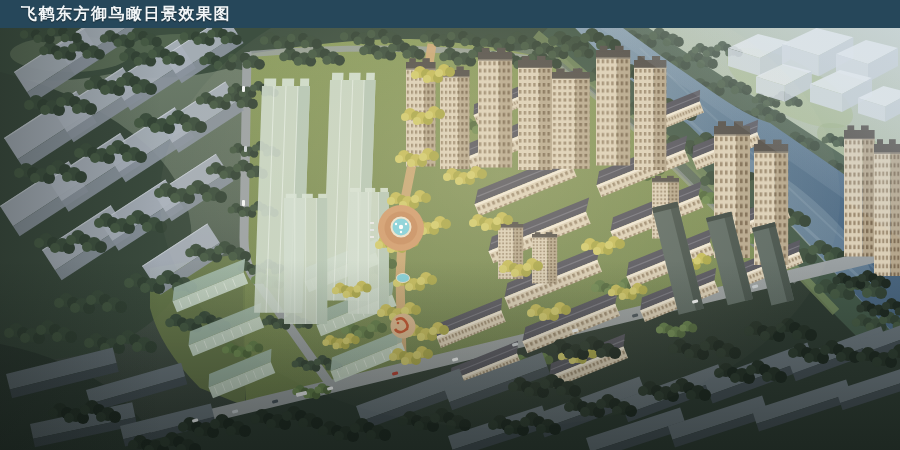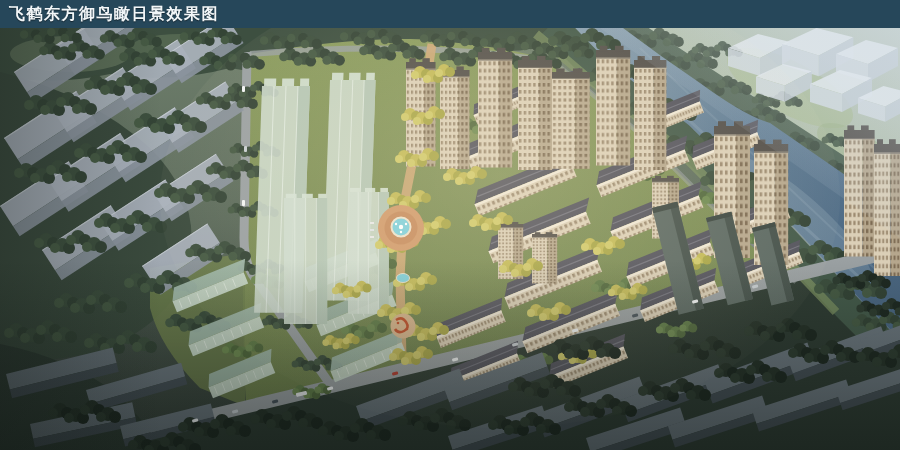--- a/index.html
+++ b/index.html
@@ -1,18 +1,18 @@
 <!DOCTYPE html>
 <html><head>
 <meta charset="utf-8">
 <style>
   html,body{margin:0;padding:0;background:#1b2228;}
   .stage{width:900px;height:450px;overflow:hidden;position:relative;
          font-family:"DejaVu Sans","Liberation Sans",sans-serif;}
-  .titlebar{height:28px;display:flex;align-items:center;padding:0 9px;box-sizing:border-box;}
+  .titlebar{height:28px;display:flex;align-items:center;padding:0 21px;box-sizing:border-box;}
   .titlebar h1{margin:0;font-size:16px;font-weight:bold;letter-spacing:1.5px;
                text-shadow:0 1px 1px rgba(0,0,0,.45);white-space:nowrap;}
   .render{width:900px;height:422px;display:block;}
 </style>
 </head>
 <body>
 
 <div class="stage">
 
   <header class="titlebar" style="background:#26475A;color:#F2F6F8">

